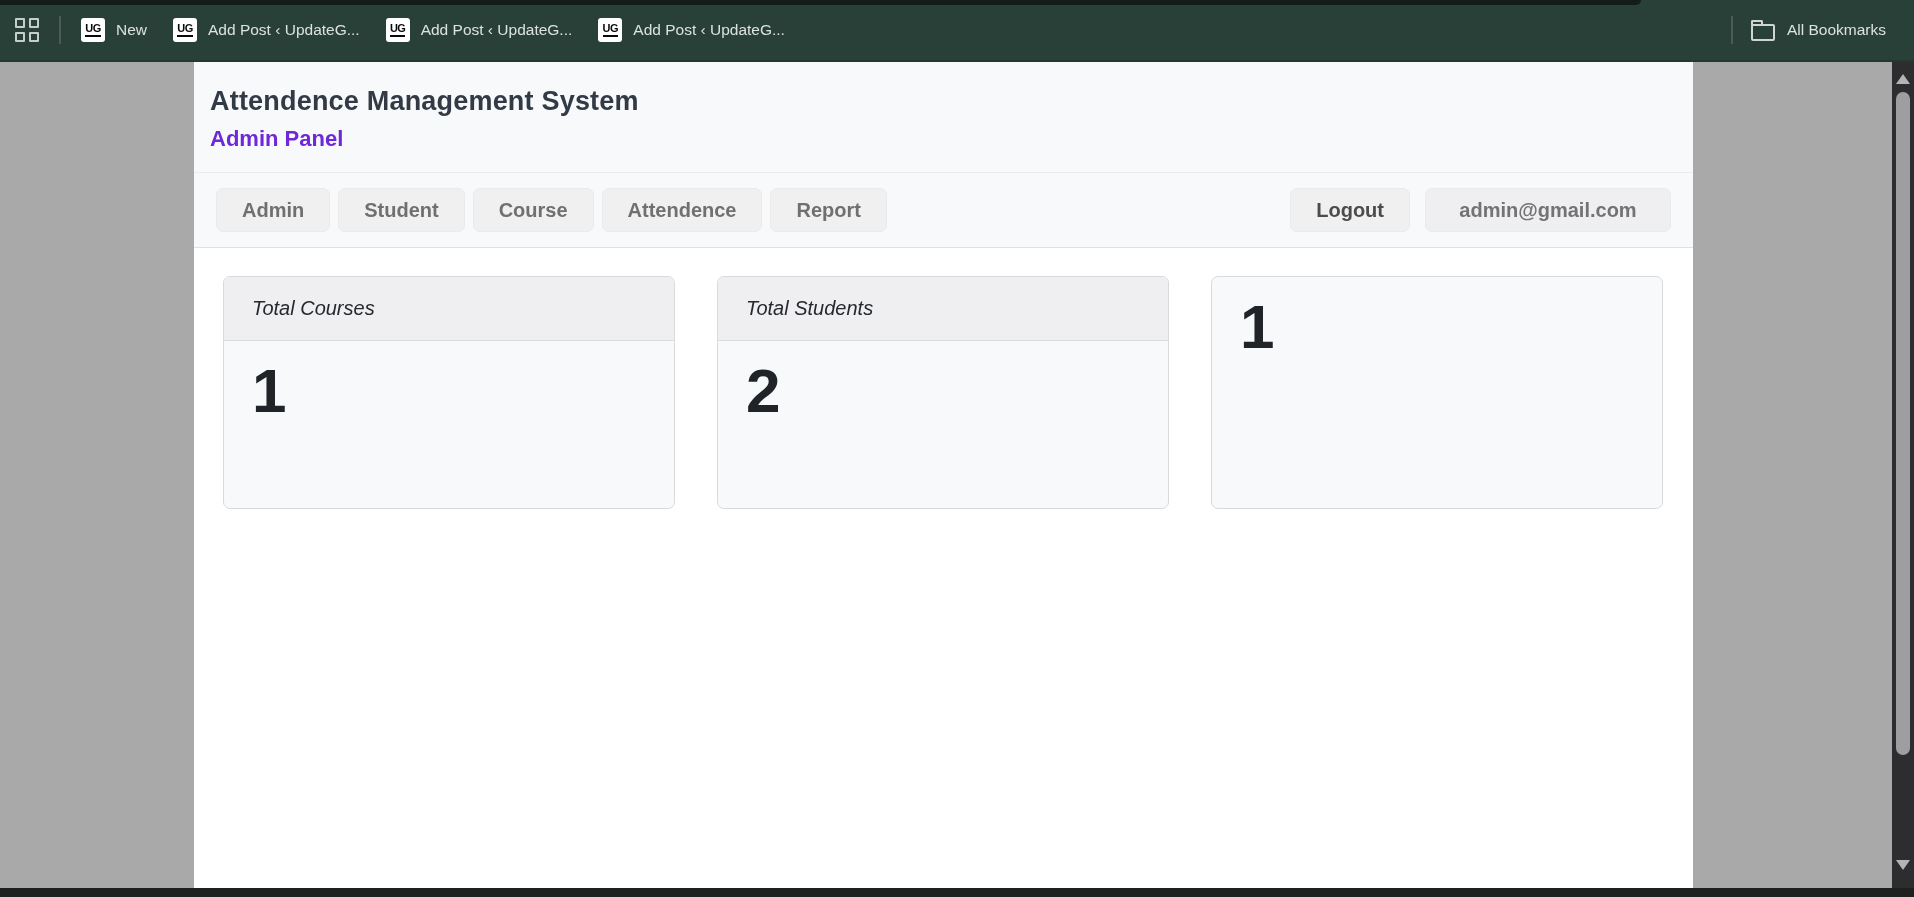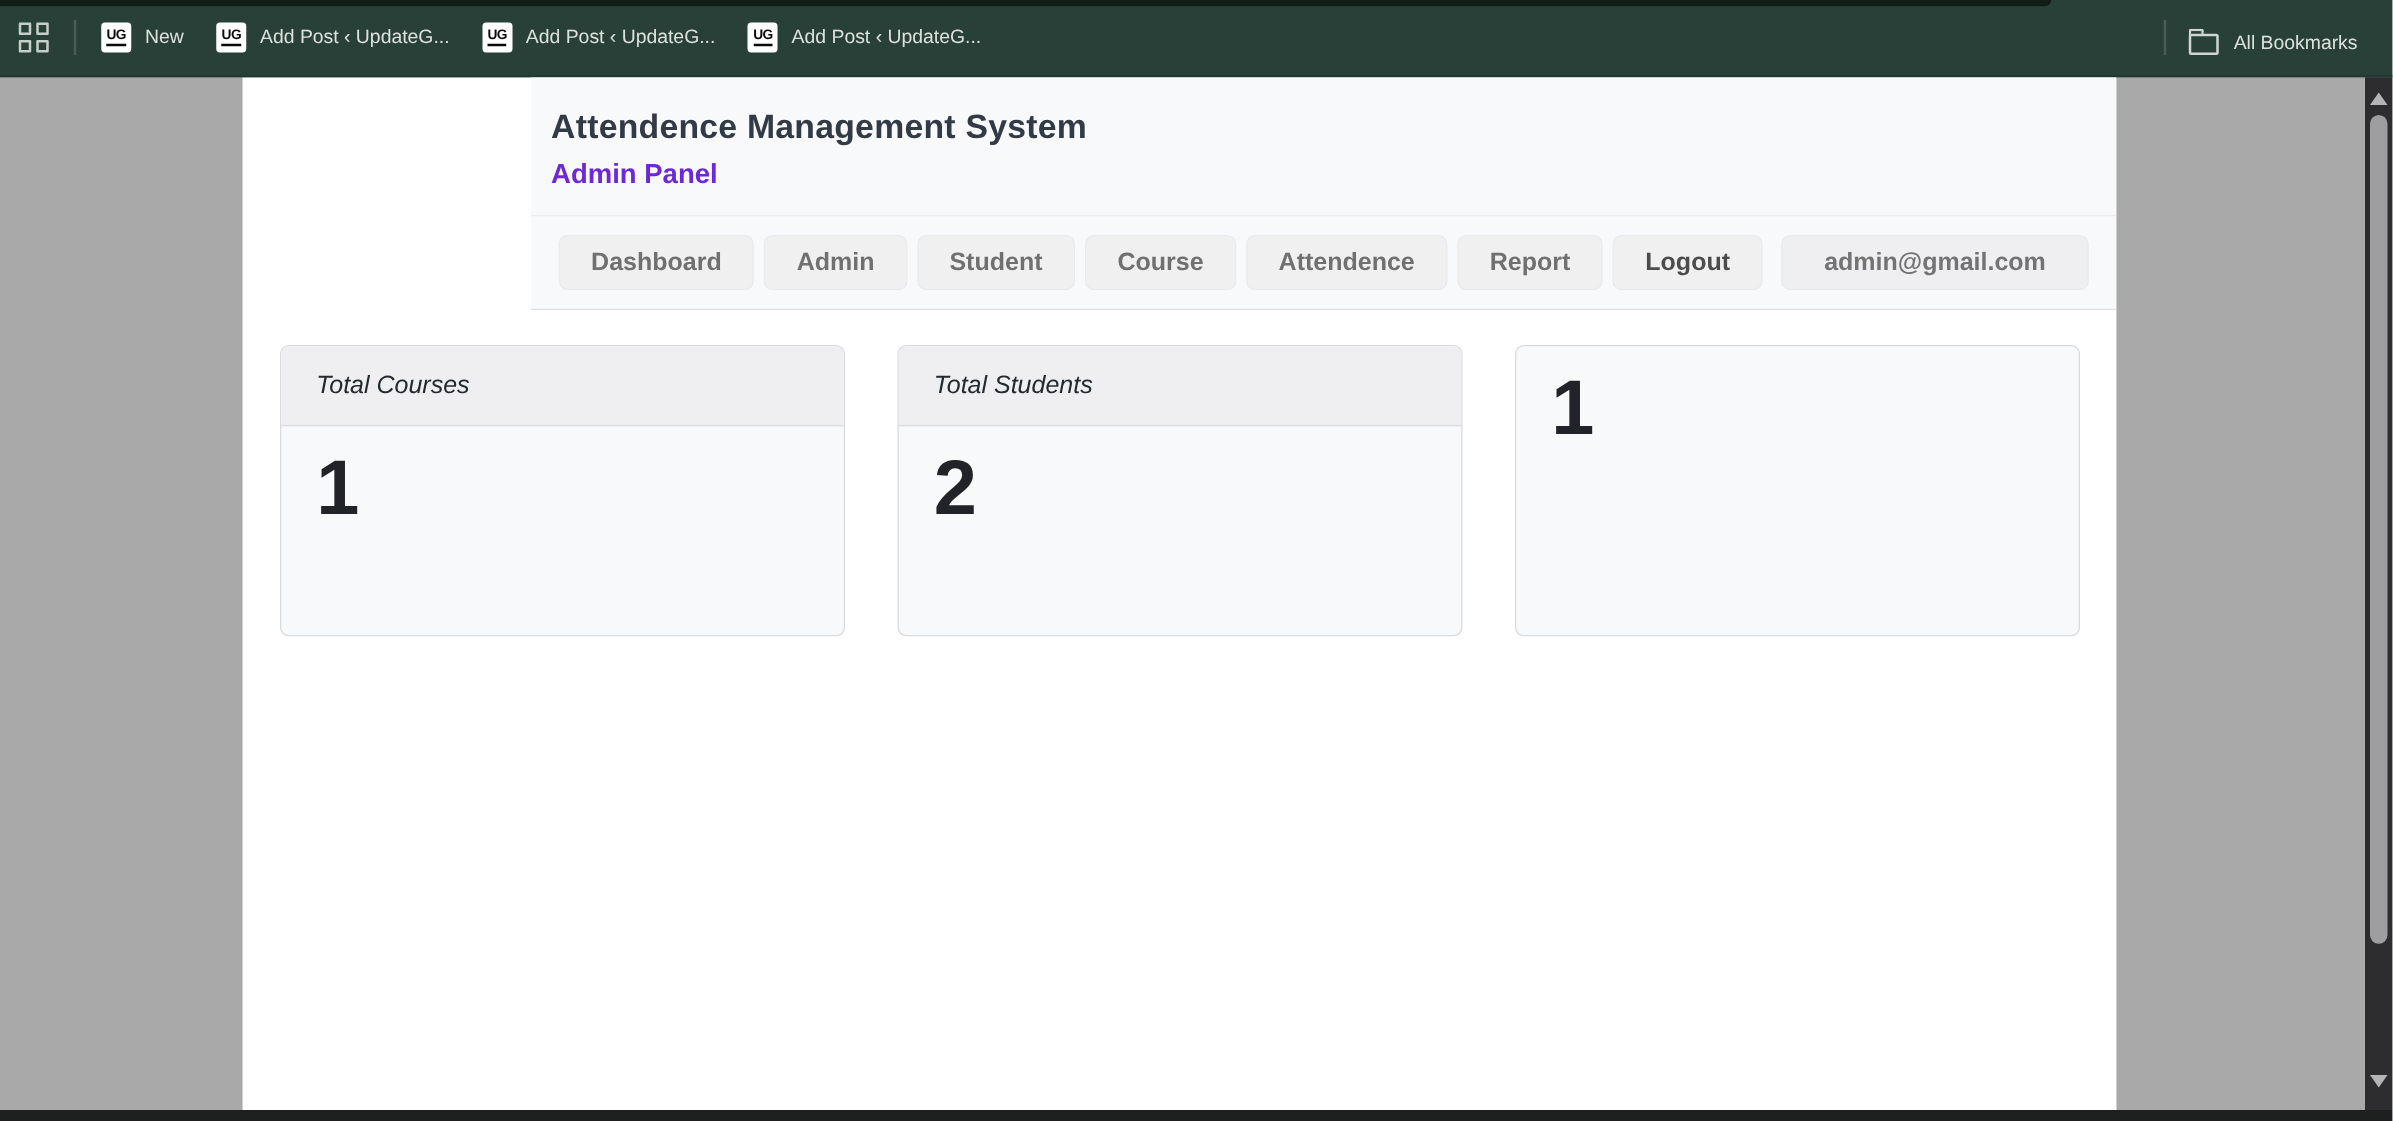--- a/index.html
+++ b/index.html
@@ -27,35 +27,35 @@
   .bm-item{display:flex;align-items:center;gap:11px;margin-right:26px;cursor:pointer;}
   .favicon{
     width:24px;height:24px;background:#ffffff;border-radius:3px;
     display:flex;align-items:center;justify-content:center;flex:0 0 auto;
   }
   .favicon b{
     font-size:11px;font-weight:800;color:#0a0a0a;letter-spacing:-0.5px;
     border-bottom:2px solid #0a0a0a;line-height:1.05;
   }
   .bm-label{font-size:15.5px;color:#dce2de;white-space:nowrap;}
-  .bar-right{margin-left:auto;display:flex;align-items:flex-end;padding-right:28px;}
+  .bar-right{margin-left:auto;display:flex;align-items:center;padding-right:28px;}
   .folder-icon{width:20px;height:13px;border:2px solid #cfd6d2;border-radius:2px;position:relative;margin:4px 12px 0 0;}
   .folder-icon::before{
     content:"";position:absolute;top:-6px;left:-2px;width:8px;height:3px;
     border:2px solid #cfd6d2;border-bottom:none;border-radius:2px 2px 0 0;
   }
 
   
   .gutter-left{position:absolute;top:62px;left:0;width:194px;height:826px;background:#a9a9a9;}
   .gutter-right{position:absolute;top:62px;left:1693px;width:199px;height:826px;background:#a9a9a9;}
 
   
   .content{
     position:absolute;top:62px;left:194px;width:1499px;height:826px;
-    background:#ffffff;box-sizing:border-box;display:flex;flex-direction:column;align-items:flex-end;
+    background:#ffffff;box-sizing:border-box;display:flex;flex-direction:column;
   }
   .page-header{background:#f8f9fa;border-bottom:1px solid #e1e1e4;flex:0 0 auto;}
   .title-wrap{padding:24px 16px 20px;}
   .page-title{font-size:27px;font-weight:700;color:#323a46;letter-spacing:0.2px;}
   .page-subtitle{margin-top:9px;font-size:22px;font-weight:700;color:#6d28d9;}
   .nav-row{
     border-top:1px solid #ececef;
     display:flex;align-items:center;gap:8px;
     padding:15px 22px;
   }
@@ -155,21 +155,20 @@
   <div class="gutter-left"></div>
   <div class="gutter-right"></div>
 
   <div class="content">
     <div class="page-header">
       <div class="title-wrap">
         <div class="page-title">Attendence Management System</div>
         <div class="page-subtitle">Admin Panel</div>
       </div>
       <div class="nav-row">
-        <button class="nav-btn">Dashboard</button>
         <button class="nav-btn">Admin</button>
         <button class="nav-btn">Student</button>
         <button class="nav-btn">Course</button>
         <button class="nav-btn">Attendence</button>
         <button class="nav-btn">Report</button>
         <button class="nav-btn logout-btn">Logout</button>
         <div class="nav-btn email-btn">admin@gmail.com</div>
       </div>
     </div>
 

